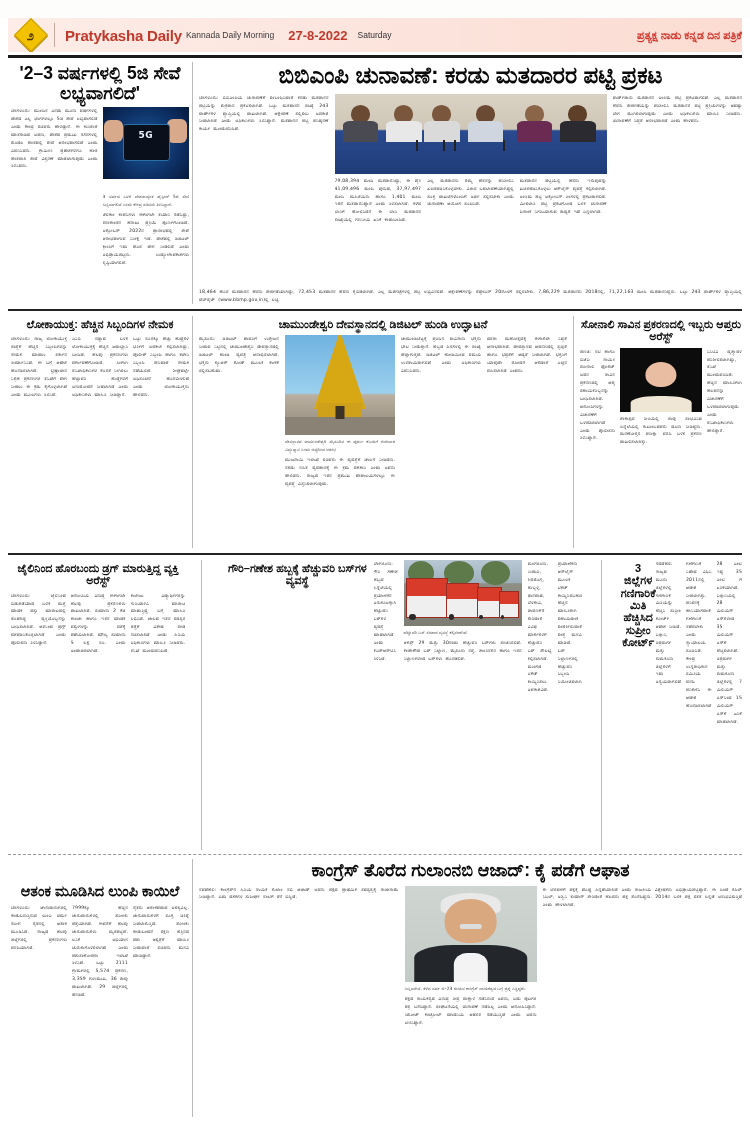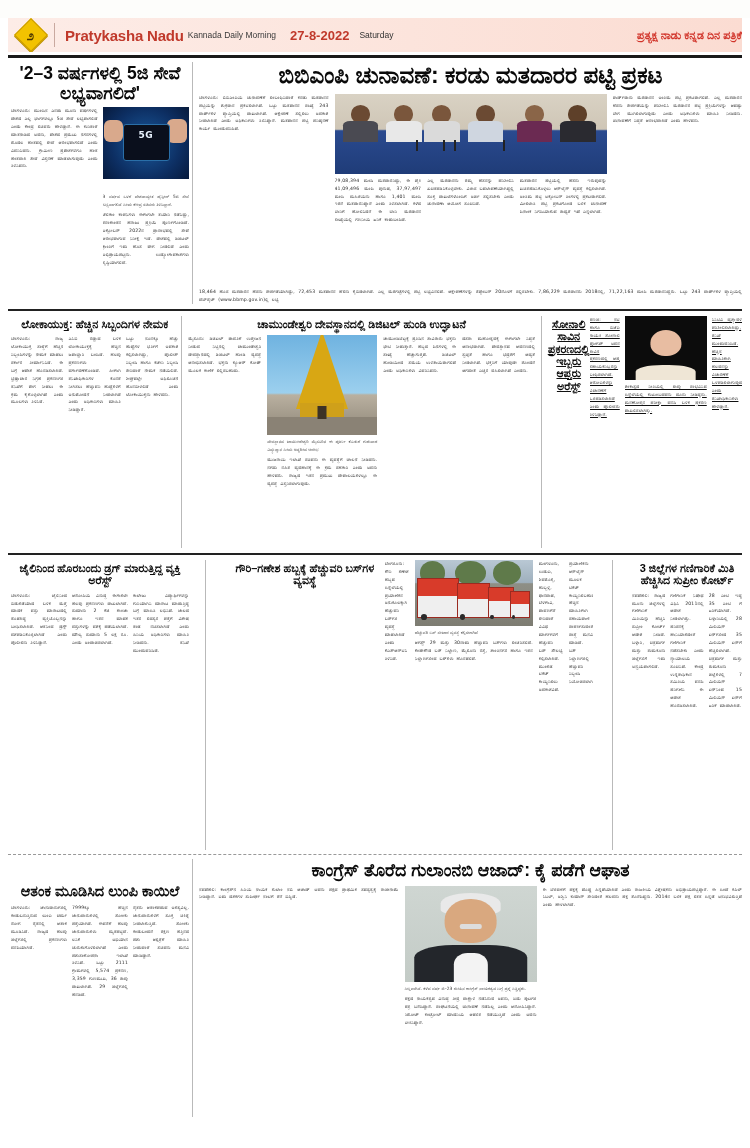--- a/index.html
+++ b/index.html
@@ -118,21 +118,21 @@
 
 <div class="page">
 
   <div class="masthead">
     <div class="logo-wrap">
       <div class="logo-diamond">
         <span>೨</span>
       </div>
     </div>
     <div class="logo-sep"></div>
-    <div class="brand">Pratykasha Nadu</div>
+    <div class="brand">Pratykasha Daily</div>
     <div class="brand-sub">Kannada Daily Morning</div>
     <div class="mast-date">27-8-2022</div>
     <div class="mast-day">Saturday</div>
     <div class="mast-kan">ಪ್ರತ್ಯಕ್ಷ ನಾಡು ಕನ್ನಡ ದಿನ ಪತ್ರಿಕೆ</div>
   </div>
   <div class="rule-thick"></div>
 
   <div class="row" style="height:242px;margin-top:4px;">
 
     <div style="width:184px;display:flex;flex-direction:column;">
@@ -242,21 +242,21 @@
             <div class="txt">ಚಾಮುಂಡಿಬೆಟ್ಟಕ್ಕೆ ಪ್ರತಿದಿನ ಸಾವಿರಾರು ಭಕ್ತರು ಭೇಟಿ ನೀಡುತ್ತಾರೆ. ಹಬ್ಬದ ದಿನಗಳಲ್ಲಿ ಈ ಸಂಖ್ಯೆ ಹೆಚ್ಚಾಗುತ್ತದೆ. ಡಿಜಿಟಲ್ ಹುಂಡಿಯಿಂದ ಸಮಯ ಉಳಿತಾಯವಾಗಲಿದೆ ಎಂದು ಅಧಿಕಾರಿಗಳು ವಿವರಿಸಿದರು.</div>
           </div>
         <div class="body-col">
             <div class="txt">ದಸರಾ ಮಹೋತ್ಸವಕ್ಕೆ ಈಗಾಗಲೇ ಸಿದ್ಧತೆ ಆರಂಭವಾಗಿದೆ. ದೇವಸ್ಥಾನದ ಆವರಣದಲ್ಲಿ ಸ್ವಚ್ಛತೆ ಹಾಗೂ ಭದ್ರತೆಗೆ ಆದ್ಯತೆ ನೀಡಲಾಗಿದೆ. ಭಕ್ತರಿಗೆ ಯಾವುದೇ ತೊಂದರೆ ಆಗದಂತೆ ಎಚ್ಚರ ವಹಿಸಲಾಗಿದೆ ಎಂದರು.</div>
           </div>
       </div>
     </div>
 
     <div class="vline"></div>
 
-    <div style="flex:1;display:flex;flex-direction:row;padding-left:6px;text-decoration:underline;">
+    <div style="flex:1;display:flex;flex-direction:column;padding-left:6px;">
       <div class="hl hl-md" style="padding:2px 0 5px 0;">ಸೋನಾಲಿ ಸಾವಿನ ಪ್ರಕರಣದಲ್ಲಿ ಇಬ್ಬರು ಆಪ್ತರು ಅರೆಸ್ಟ್</div>
       <div class="row" style="flex:1;gap:5px;">
         <div class="body-col">
             <div class="txt">ಪಣಜಿ: ನಟಿ ಹಾಗೂ ಬಿಜೆಪಿ ನಾಯಕಿ ಸೋನಾಲಿ ಫೋಗಟ್ ಅವರ ಸಾವಿನ ಪ್ರಕರಣದಲ್ಲಿ ಆಪ್ತ ಸಹಾಯಕರಿಬ್ಬರನ್ನು ಬಂಧಿಸಲಾಗಿದೆ. ಆರೋಪಿಗಳನ್ನು ವಿಚಾರಣೆಗೆ ಒಳಪಡಿಸಲಾಗಿದೆ ಎಂದು ಪೊಲೀಸರು ತಿಳಿಸಿದ್ದಾರೆ.</div>
           </div>
         <div style="width:82px;display:flex;flex-direction:column;">
           <div class="photo ph-woman" style="height:64px;">
             <div class="w-hair"></div>
               <div class="w-face"></div>
               <div class="w-body"></div>
@@ -314,21 +314,21 @@
             <div class="txt">ಮಂಗಳೂರು, ಉಡುಪಿ, ಶಿವಮೊಗ್ಗ, ಹುಬ್ಬಳ್ಳಿ, ಧಾರವಾಡ, ಬೆಳಗಾವಿ, ದಾವಣಗೆರೆ ಸೇರಿದಂತೆ ವಿವಿಧ ಮಾರ್ಗಗಳಿಗೆ ಹೆಚ್ಚುವರಿ ಬಸ್ ಸೌಲಭ್ಯ ಕಲ್ಪಿಸಲಾಗಿದೆ. ಮುಂಗಡ ಟಿಕೆಟ್ ಕಾಯ್ದಿರಿಸಲು ಅವಕಾಶವಿದೆ.</div>
           </div>
         <div class="body-col">
             <div class="txt">ಪ್ರಯಾಣಿಕರು ಆನ್‌ಲೈನ್ ಮೂಲಕ ಟಿಕೆಟ್ ಕಾಯ್ದಿರಿಸಬಹುದು. ಹೆಚ್ಚಿನ ಮಾಹಿತಿಗಾಗಿ ಸಹಾಯವಾಣಿ ಸಂಪರ್ಕಿಸುವಂತೆ ಸಂಸ್ಥೆ ಮನವಿ ಮಾಡಿದೆ. ಬಸ್ ನಿಲ್ದಾಣಗಳಲ್ಲಿ ಹೆಚ್ಚುವರಿ ಸಿಬ್ಬಂದಿ ನಿಯೋಜಿಸಲಾಗಿದೆ.</div>
           </div>
       </div>
     </div>
 
     <div class="vline"></div>
 
-    <div style="flex:1;display:flex;flex-direction:column;padding-left:6px;align-items:flex-end;">
+    <div style="flex:1;display:flex;padding-left:6px;">
       <div class="hl hl-md" style="padding:2px 0 5px 0;">3 ಜಿಲ್ಲೆಗಳ ಗಣಿಗಾರಿಕೆ ಮಿತಿ ಹೆಚ್ಚಿಸಿದ ಸುಪ್ರೀಂ ಕೋರ್ಟ್</div>
       <div class="row" style="flex:1;gap:5px;">
         <div class="body-col">
             <div class="txt">ನವದೆಹಲಿ: ರಾಜ್ಯದ ಮೂರು ಜಿಲ್ಲೆಗಳಲ್ಲಿ ಗಣಿಗಾರಿಕೆ ಮಿತಿಯನ್ನು ಹೆಚ್ಚಿಸಿ ಸುಪ್ರೀಂ ಕೋರ್ಟ್ ಆದೇಶ ನೀಡಿದೆ. ಬಳ್ಳಾರಿ, ಚಿತ್ರದುರ್ಗ ಮತ್ತು ತುಮಕೂರು ಜಿಲ್ಲೆಗಳಿಗೆ ಇದು ಅನ್ವಯವಾಗಲಿದೆ.</div>
           </div>
         <div class="body-col">
             <div class="txt">ಗಣಿಗಾರಿಕೆ ನಿಷೇಧ ವಿಧಿಸಿ 2011ರಲ್ಲಿ ಆದೇಶ ನೀಡಲಾಗಿತ್ತು. ಪರಿಸರಕ್ಕೆ ಹಾನಿಯಾಗದಂತೆ ಗಣಿಗಾರಿಕೆ ನಡೆಸಬೇಕು ಎಂದು ನ್ಯಾಯಾಲಯ ಸೂಚಿಸಿದೆ. ಕೇಂದ್ರ ಉನ್ನತಾಧಿಕಾರ ಸಮಿತಿಯ ವರದಿ ಪರಿಗಣಿಸಿ ಈ ಆದೇಶ ಹೊರಡಿಸಲಾಗಿದೆ.</div>
           </div>
         <div class="body-col">
             <div class="txt">28 ಎಂಟಿ ಇದ್ದ 35 ಎಂಟಿ ಗೆ ಏರಿಕೆಯಾಗಿದೆ. ಬಳ್ಳಾರಿಯಲ್ಲಿ 28 ಮಿಲಿಯನ್ ಟನ್‌ಗಳಿಂದ 35 ಮಿಲಿಯನ್ ಟನ್‌ಗೆ ಹೆಚ್ಚಿಸಲಾಗಿದೆ. ಚಿತ್ರದುರ್ಗ ಮತ್ತು ತುಮಕೂರು ಜಿಲ್ಲೆಗಳಲ್ಲಿ 7 ಮಿಲಿಯನ್ ಟನ್‌ನಿಂದ 15 ಮಿಲಿಯನ್ ಟನ್‌ಗೆ ಏರಿಕೆ ಮಾಡಲಾಗಿದೆ.</div>

